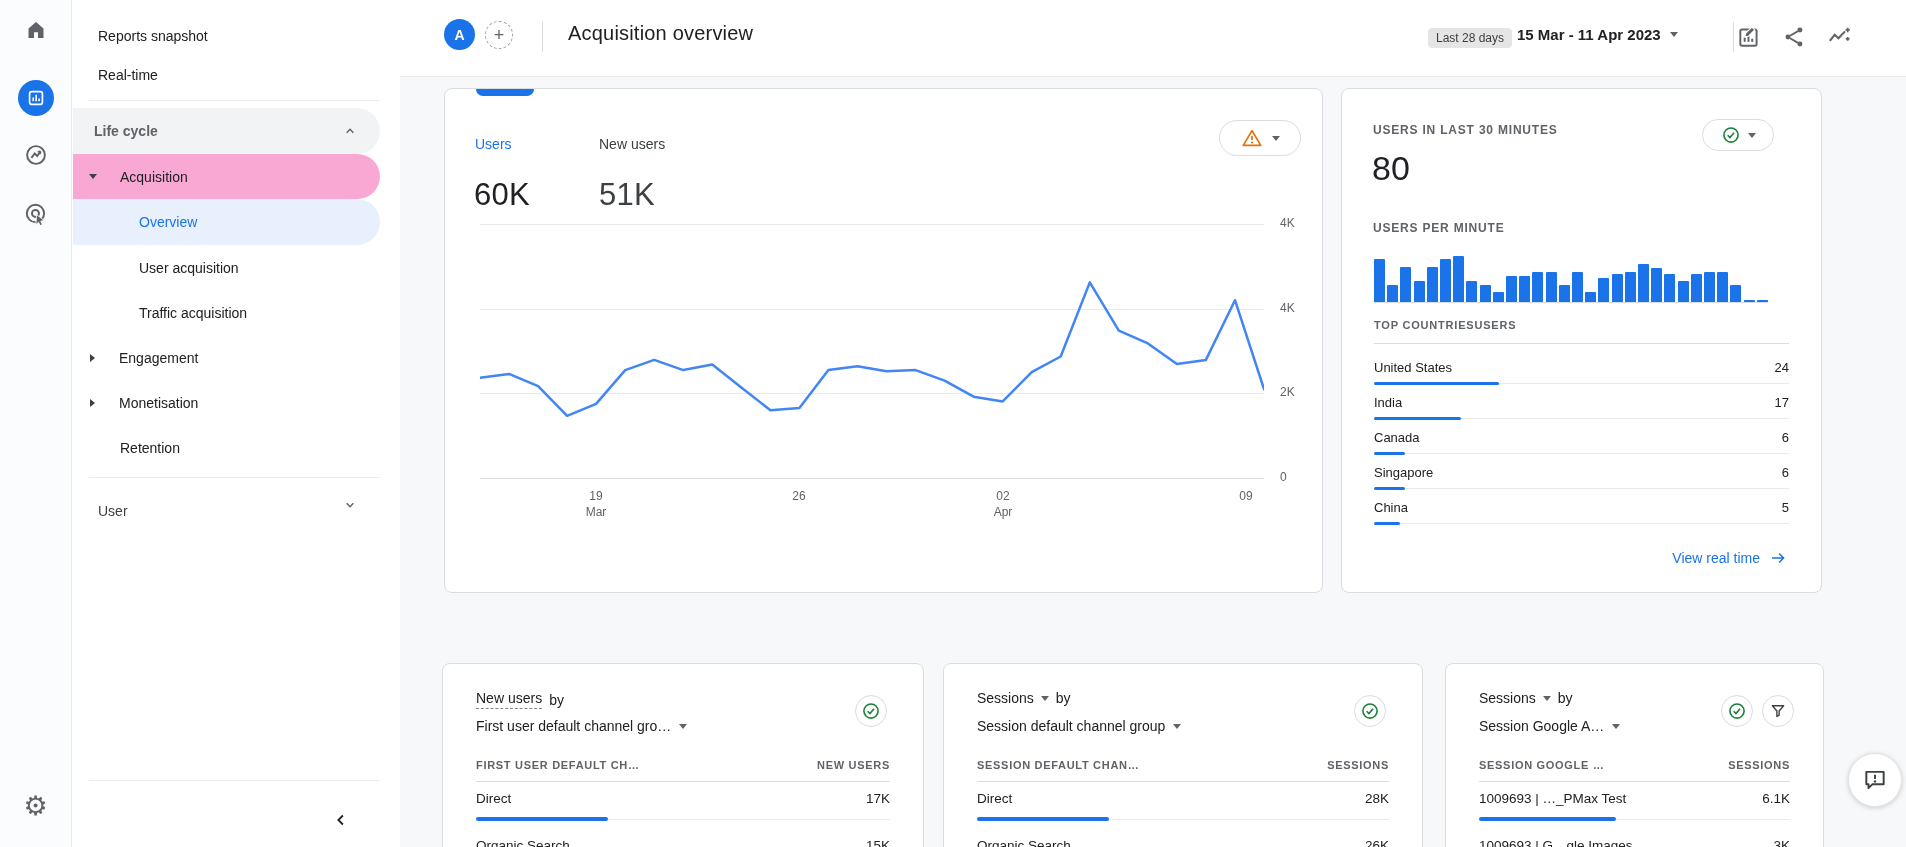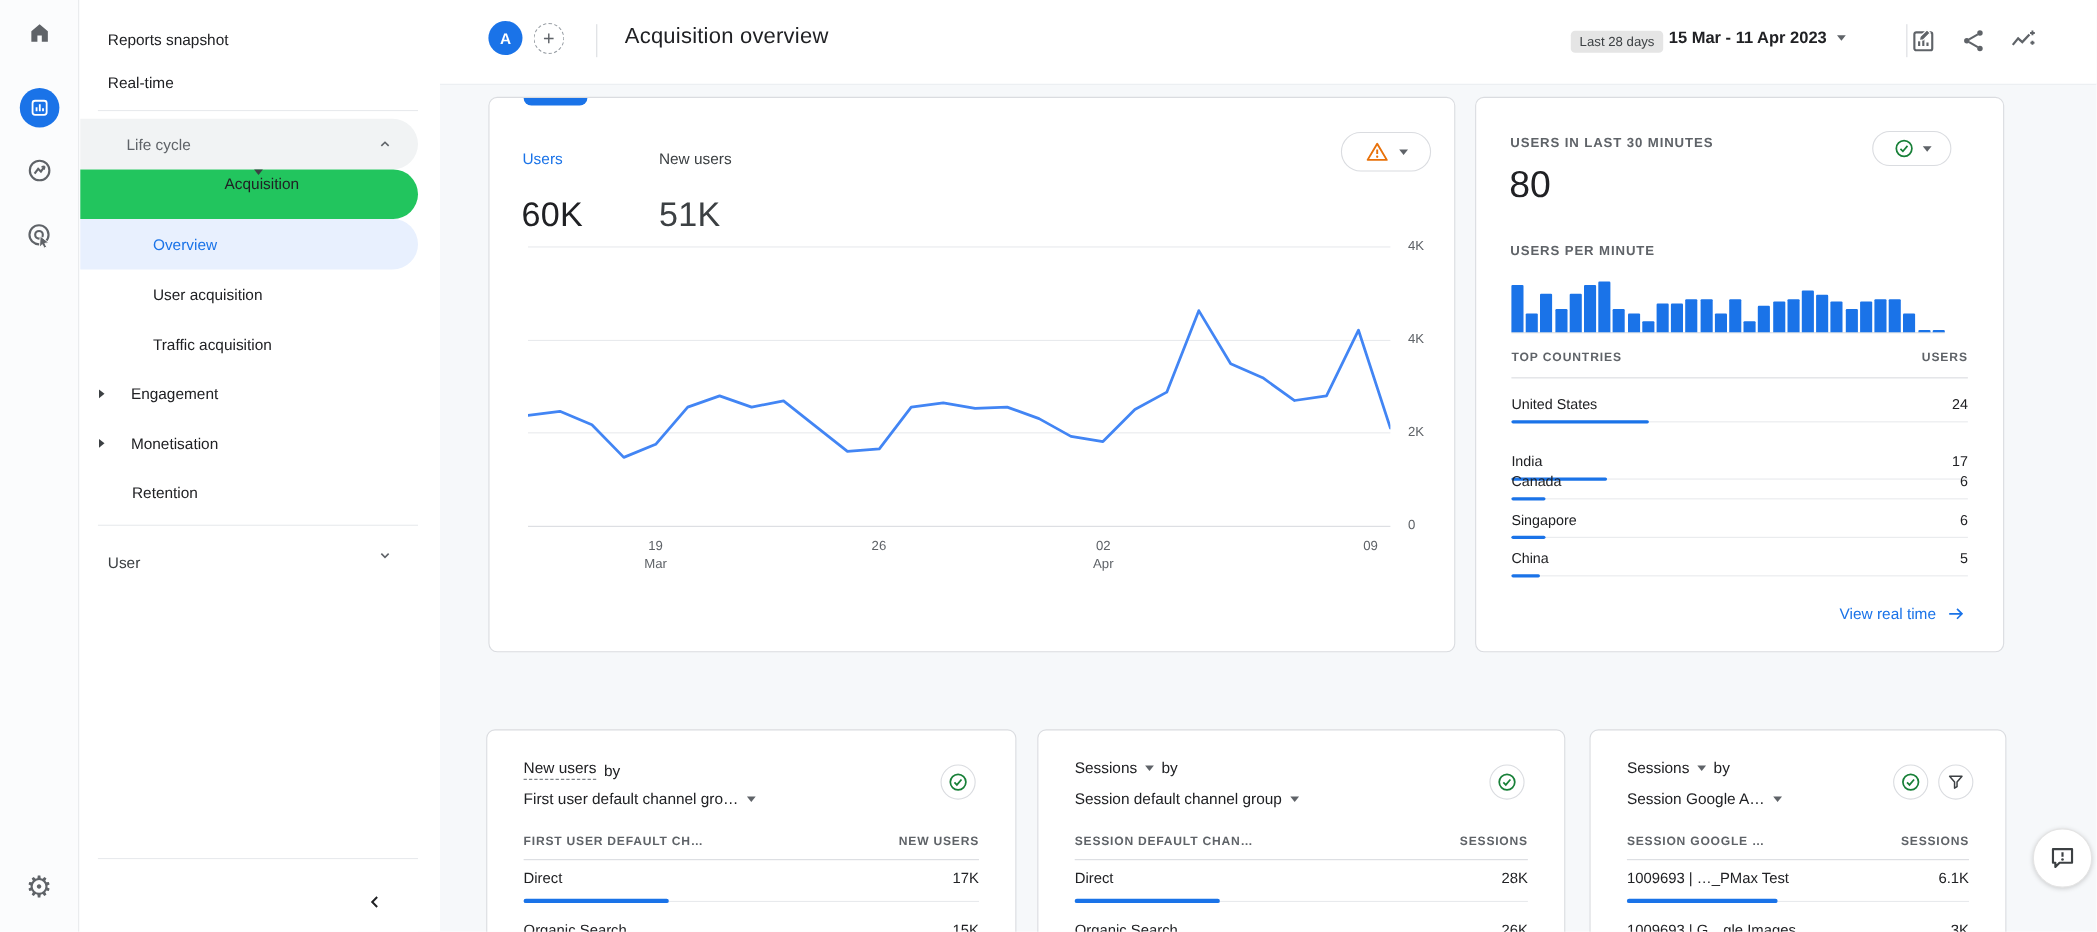--- a/index.html
+++ b/index.html
@@ -57,21 +57,21 @@
   .xlab { position:absolute; top:399px; font-size:12px; color:#5f6368; text-align:center; transform:translateX(-50%); line-height:16px; }
   #users-line { position:absolute; left:35px; top:135px; }
 
   
   .rt-title { position:absolute; left:31px; top:34px; font-size:12px; font-weight:bold; letter-spacing:.8px; color:#5f6368; }
   .rt-pill { position:absolute; left:360px; top:30px; width:72px; height:32px; border:1px solid #dadce0; border-radius:16px; display:flex; align-items:center; justify-content:center; gap:7px; cursor:pointer; background:#fff; }
   .rt-value { position:absolute; left:30px; top:60px; font-size:34px; color:#202124; }
   .rt-pm { position:absolute; left:31px; top:132px; font-size:12px; font-weight:bold; letter-spacing:.8px; color:#5f6368; }
   .mbars { position:absolute; left:32px; top:166px; width:394px; height:48px; display:flex; align-items:flex-end; justify-content:space-between; border-bottom:1px solid #dadce0; }
   .mbar { width:11px; background:#1a73e8; border-radius:1px 1px 0 0; }
-  .cty-head { position:absolute; left:32px; right:32px; top:230px; display:flex; justify-content:space-between; font-size:11px; font-weight:bold; letter-spacing:.8px; color:#5f6368; }
+  .cty-head { position:absolute; left:32px; right:32px; top:230px; display:flex; justify-content:flex-start; font-size:11px; font-weight:bold; letter-spacing:.8px; color:#5f6368; }
   .cty-div { position:absolute; left:32px; right:32px; top:254px; height:1px; background:#dadce0; }
   .cty-row { position:absolute; left:32px; right:32px; height:35px; font-size:13px; color:#202124; cursor:default; }
   .cty-row .nm { position:absolute; left:0; top:5px; }
   .cty-row .vl { position:absolute; right:0; top:5px; }
   .cty-row .ln { position:absolute; left:0; right:0; top:28px; height:1px; background:#e8eaed; }
   .cty-row .br { position:absolute; left:0; top:27px; height:3px; background:#1a73e8; border-radius:2px; }
   .rt-link { position:absolute; right:34px; top:460px; display:flex; align-items:center; gap:9px; color:#1a73e8; font-size:14px; font-weight:500; cursor:pointer; }
 
   
   .bc-t1 { position:absolute; left:33px; top:26px; font-size:14px; color:#202124; display:flex; align-items:center; gap:7px; }
@@ -131,29 +131,29 @@
 <nav class="sidebar">
   <div class="si" style="top:7px;">
     <span class="lbl" style="margin-left:25px;margin-top:13px;">Reports snapshot</span>
   </div>
   <div class="si" style="top:52px;">
     <span class="lbl" style="margin-left:25px;">Real-time</span>
   </div>
   <div class="sdiv" style="top:100px;"></div>
 
   <div class="si pill-row" style="top:108px; height:46px; background:#f1f3f4;">
-    <span class="lbl" style="margin-left:42px; color:#5f6368; font-weight:400;">Life cycle</span>
+    <span class="lbl" style="margin-left:21px; color:#5f6368; font-weight:700;">Life cycle</span>
     <span class="chev">
       <svg width="16" height="16" viewBox="0 0 24 24">
           <polyline points="7,14.5 12,9.5 17,14.5" fill="none" stroke="#5f6368" stroke-width="2.2"></polyline>
         </svg>
     </span>
   </div>
 
-  <div class="si pill-row" style="top:154px; background:#22c55e;flex-direction:column;">
+  <div class="si pill-row" style="top:154px; background:#f9a8d4;">
     <span class="tri-down" style="margin-left:16px;"></span>
     <span class="lbl" style="margin-left:23px; font-weight:500;">Acquisition</span>
   </div>
 
   <div class="si pill-row" style="top:199px; height:46px; background:#e8f0fe;">
     <span class="lbl" style="margin-left:66px; color:#1a73e8; font-weight:500;">Overview</span>
   </div>
 
   <div class="si" style="top:245px;">
     <span class="lbl" style="margin-left:66px;">User acquisition</span>
@@ -335,21 +335,21 @@
       <span>USERS</span>
     </div>
     <div class="cty-div"></div>
 
     <div class="cty-row" style="top:266px;">
       <span class="nm">United States</span>
       <span class="vl">24</span>
       <span class="ln"></span>
         <span class="br" style="width: 30%;"></span>
     </div>
-    <div class="cty-row" style="top:318px;">
+    <div class="cty-row" style="top:301px;">
       <span class="nm">India</span>
       <span class="vl">17</span>
       <span class="ln"></span>
         <span class="br" style="width: 21%;"></span>
     </div>
     <div class="cty-row" style="top:336px;">
       <span class="nm">Canada</span>
       <span class="vl">6</span>
       <span class="ln"></span>
         <span class="br" style="width: 7.5%;"></span>

